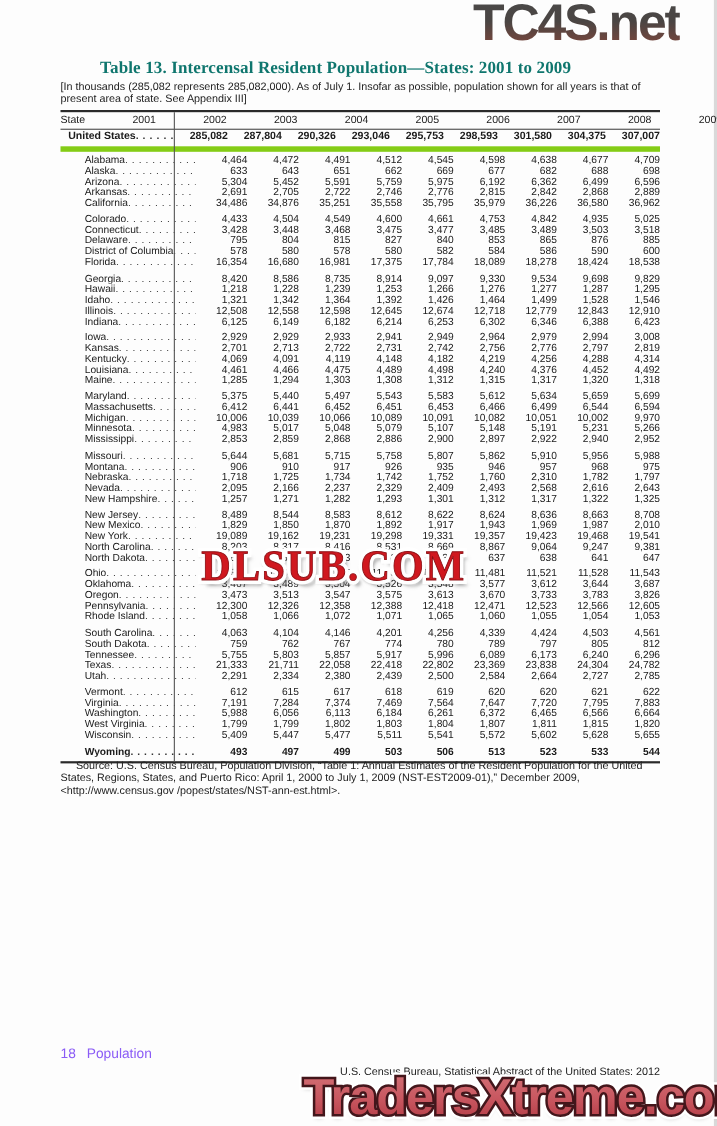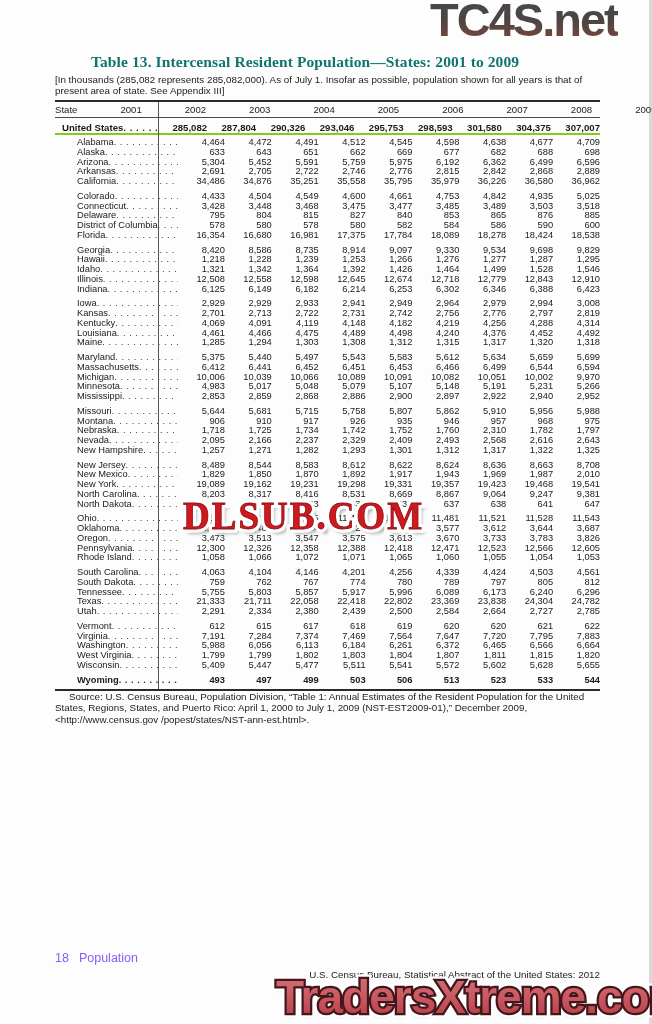--- a/index.html
+++ b/index.html
@@ -22,21 +22,21 @@
 
   
   .ptable{
     position:absolute;left:55px;top:100px;width:545px;
     border-top:2px solid #2a2a2a;border-bottom:2px solid #2a2a2a;
   }
   .vbar{position:absolute;left:103px;top:0;bottom:0;width:1px;background:#555;}
   .thead{display:flex;height:15px;align-items:center;border-bottom:1px solid #4a4a4a;font-size:9.6px;}
   .th-state{width:103px;text-align:center;}
   .th-year{flex:1;text-align:right;padding-left:43px;}
-  .us-row{display:flex;height:15px;align-items:flex-end;border-bottom:2px solid #84cc16;font-weight:bold;font-size:9.6px;}
+  .us-row{display:flex;height:15px;align-items:flex-start;border-bottom:5px solid #84cc16;font-weight:bold;font-size:9.6px;}
   .rows{padding:3px 0 2px 0;}
   .tgroup{margin-bottom:5px;margin-left:20px;}
   .tgroup:last-child{margin-bottom:2px;font-weight:bold;}
   .trow{display:flex;height:9.75px;line-height:9.75px;font-size:9.3px;}
   .cell-label{width:103px;display:flex;overflow:hidden;padding-left:2px;box-sizing:border-box;}
   .us-row .cell-label{padding-left:7px;}
   .lname{white-space:nowrap;}
   .dots{flex:1;overflow:hidden;white-space:nowrap;color:#333;}
   .dots::after{content:" . . . . . . . . . . . . . . . . . . . . . . . . .";letter-spacing:.5px;}
   .cell-val{flex:1;text-align:right;white-space:nowrap;}

